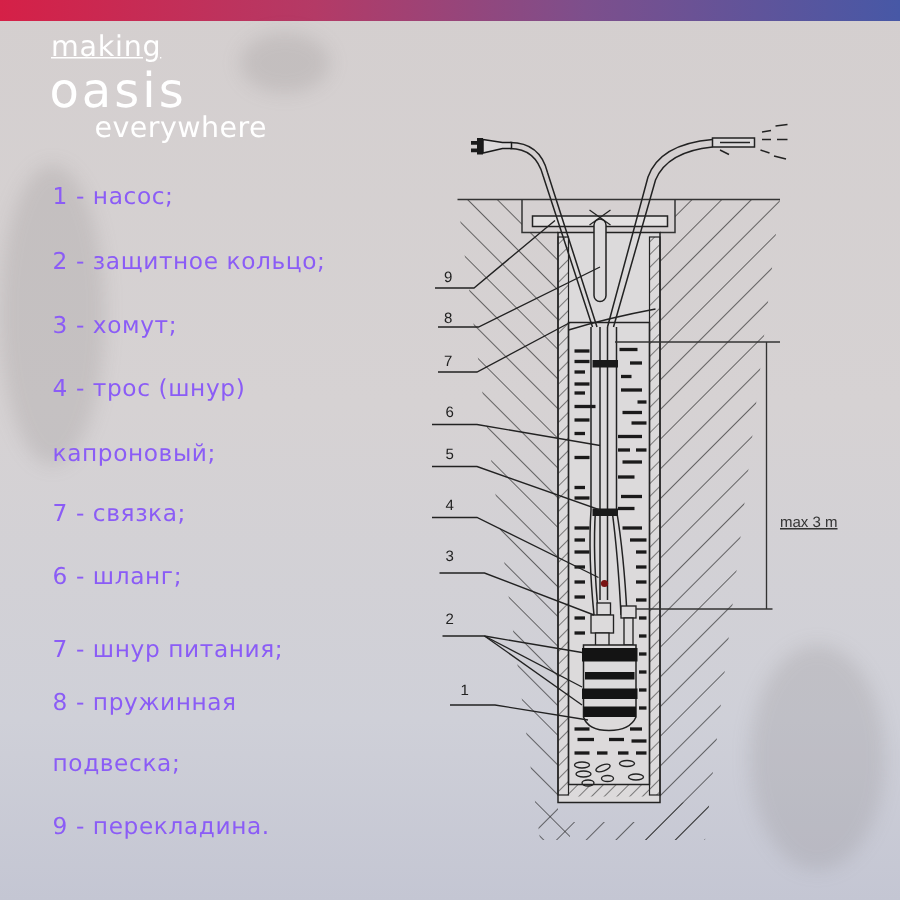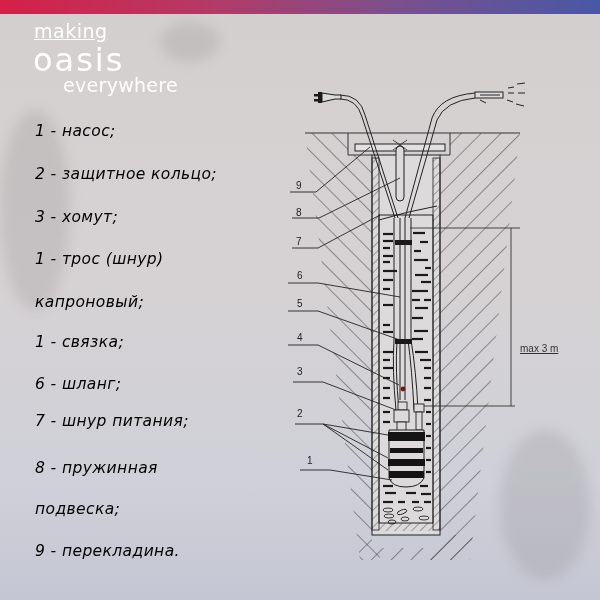--- a/index.html
+++ b/index.html
@@ -8,21 +8,21 @@
     background: linear-gradient(180deg, #d4cfcf 0%, #d6d2d3 45%, #cfd0d8 80%, #c4c6d3 100%);
   }
   .topbar { position:absolute; left:0; top:0; width:600px; height:14px;
     background: linear-gradient(90deg, #d52047 0%, #b43a66 35%, #7d4f8c 65%, #4758a6 100%); }
   .smudge { position:absolute; border-radius:50%; background:rgba(120,115,115,0.18); filter:blur(6px); }
   .logo { position:absolute; left:34px; top:18px; color:#ffffff; }
   .logo .l1 { position:absolute; left:0; top:2px; font-size:19px; letter-spacing:0.5px; white-space:nowrap;text-decoration:underline; }
   .logo .l2 { position:absolute; left:-1px; top:20px; font-size:32px; letter-spacing:2px; white-space:nowrap; line-height:44px; }
   .logo .l3 { position:absolute; left:29px; top:56px; font-size:19px; letter-spacing:0.3px; white-space:nowrap;text-align:center; }
   .legend { position:absolute; left:35px; top:0; }
-  .legend .item { position:absolute; left:0; white-space:nowrap; color:#000000; font-size:15.5px; letter-spacing:0.4px;font-style:italic; }
+  .legend .item { position:absolute; left:0; white-space:nowrap; color:#8b5cf6; font-size:15.5px; letter-spacing:0.4px; }
   .diagram { position:absolute; left:0; top:0; width:600px; height:600px; }
   .dim-label { position:absolute; left:520px; top:343px; font-family:"Liberation Sans", sans-serif; font-size:10px; color:#333; white-space:nowrap;text-decoration:underline; }
   .num { position:absolute; font-family:"Liberation Sans", sans-serif; font-size:10px; color:#222; }
 </style>
 </head>
 <body>
 
 <div class="topbar"></div>
 
 <div class="smudge" style="left:0;top:110px;width:70px;height:200px;"></div>
@@ -32,25 +32,25 @@
 <div class="logo">
   <div class="l1">making</div>
   <div class="l2">oasis</div>
   <div class="l3">everywhere</div>
 </div>
 
 <div class="legend">
   <div class="item" style="top:122px">1 - насос;</div>
   <div class="item" style="top:165px">2 - защитное кольцо;</div>
   <div class="item" style="top:208px">3 - хомут;</div>
-  <div class="item" style="top:250px">1 - трос (шнур)</div>
+  <div class="item" style="top:250px">4 - трос (шнур)</div>
   <div class="item" style="top:293px">капроновый;</div>
-  <div class="item" style="top:333px">1 - связка;</div>
+  <div class="item" style="top:333px">7 - связка;</div>
   <div class="item" style="top:375px">6 - шланг;</div>
-  <div class="item" style="top:412px">7 - шнур питания;</div>
+  <div class="item" style="top:424px">7 - шнур питания;</div>
   <div class="item" style="top:459px">8 - пружинная</div>
   <div class="item" style="top:500px">подвеска;</div>
   <div class="item" style="top:542px">9 - перекладина.</div>
 </div>
 
 <svg class="diagram" viewBox="0 0 600 600" xmlns="http://www.w3.org/2000/svg">
   <defs>
     <pattern id="hatchA" width="14" height="14" patternUnits="userSpaceOnUse" patternTransform="rotate(45)">
       <line x1="0" y1="0" x2="0" y2="14" stroke="#222" stroke-width="1"></line>
     </pattern>

